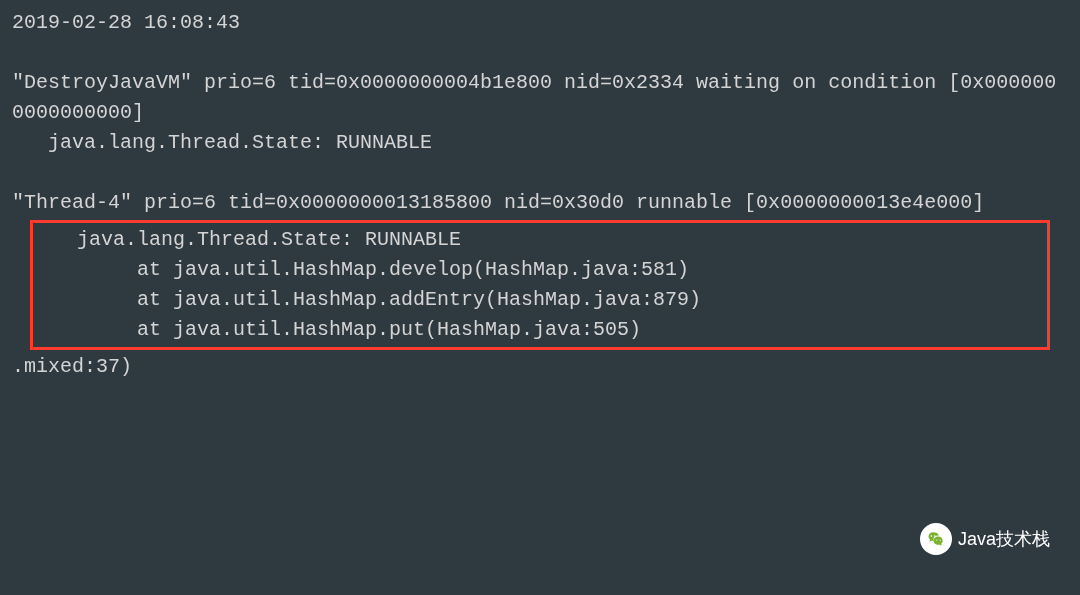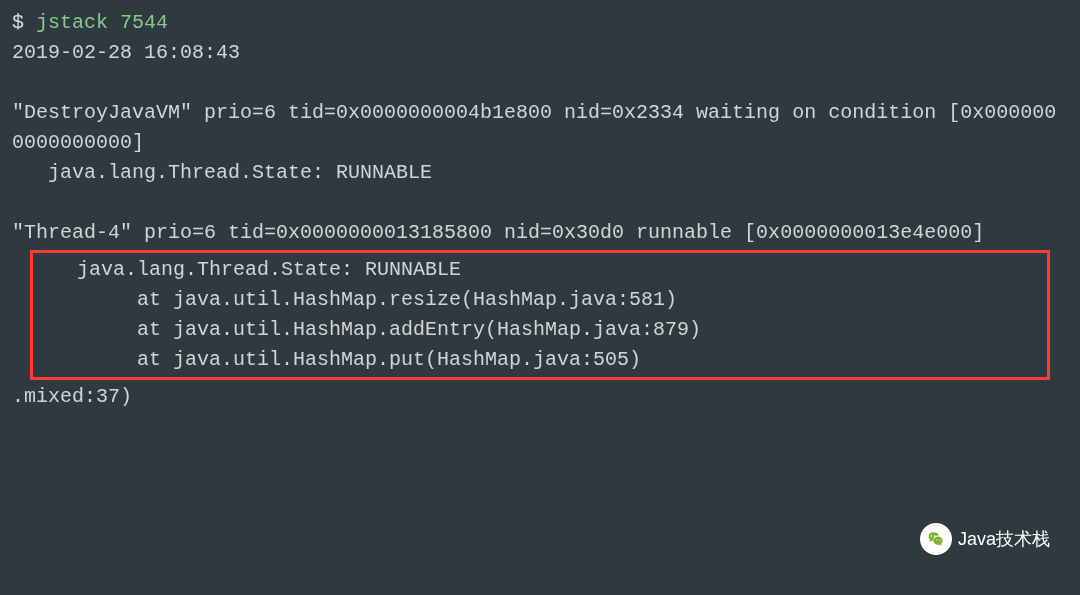--- a/index.html
+++ b/index.html
@@ -59,30 +59,29 @@
     }
     .watermark-icon svg {
       width: 20px;
       height: 20px;
     }
   </style>
 </head>
 <body>
 
 <div>
-  <div class="terminal-line"><span class="prompt-symbol">$ </span><span class="command-text">jstack 7544</span></div>
   <div class="terminal-line">2019-02-28 16:08:43</div>
   <div class="terminal-line">&nbsp;</div>
   <div class="terminal-line">"DestroyJavaVM" prio=6 tid=0x0000000004b1e800 nid=0x2334 waiting on condition [0x0000000000000000]</div>
   <div class="terminal-line">   java.lang.Thread.State: RUNNABLE</div>
   <div class="terminal-line">&nbsp;</div>
   <div class="terminal-line">"Thread-4" prio=6 tid=0x0000000013185800 nid=0x30d0 runnable [0x0000000013e4e000]</div>
   <div class="highlight-box">
     <div class="terminal-line">   java.lang.Thread.State: RUNNABLE</div>
-    <div class="terminal-line">        at java.util.HashMap.resize(HashMap.java:581)</div>
+    <div class="terminal-line">        at java.util.HashMap.develop(HashMap.java:581)</div>
     <div class="terminal-line">        at java.util.HashMap.addEntry(HashMap.java:879)</div>
     <div class="terminal-line">        at java.util.HashMap.put(HashMap.java:505)</div>
   </div>
   <div class="terminal-line">.mixed:37)</div>
 </div>
 
 <div class="watermark">
   <span class="watermark-icon">
     <svg viewBox="0 0 24 24" fill="none">
       <path d="M8.5 4C5.46 4 3 6.24 3 9c0 1.5.74 2.84 1.9 3.76-.14.5-.5 1.74-.52 1.85-.03.15.06.3.2.33.05.01.1.01.14 0 .1-.03 1.6-.65 2.26-.92.48.12.98.18 1.52.18.2 0 .4-.01.6-.03-.12-.4-.18-.83-.18-1.27 0-2.76 2.69-5 6-5 .24 0 .47.01.7.04C15.02 5.4 12.02 4 8.5 4zm-2 3.5c.55 0 1 .45 1 1s-.45 1-1 1-1-.45-1-1 .45-1 1-1zm4 0c.55 0 1 .45 1 1s-.45 1-1 1-1-.45-1-1 .45-1 1-1z" fill="#7bb32e"></path>

